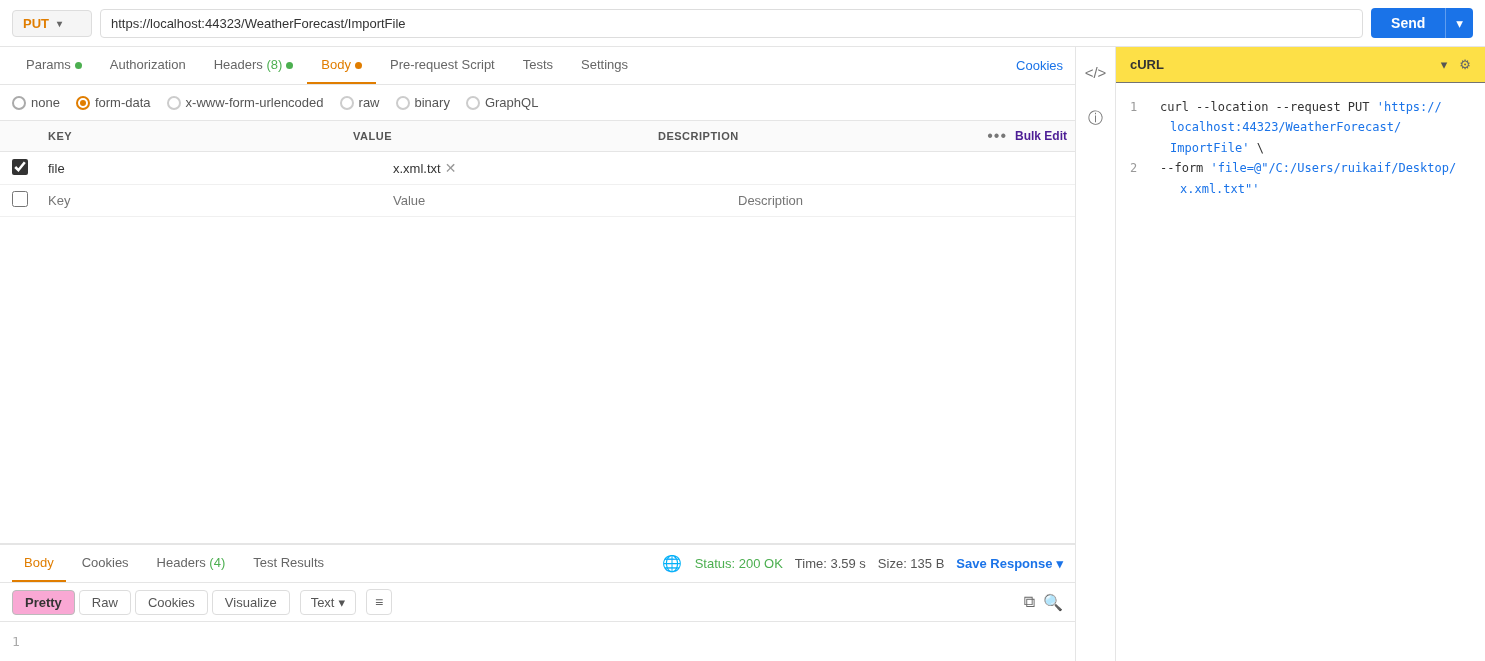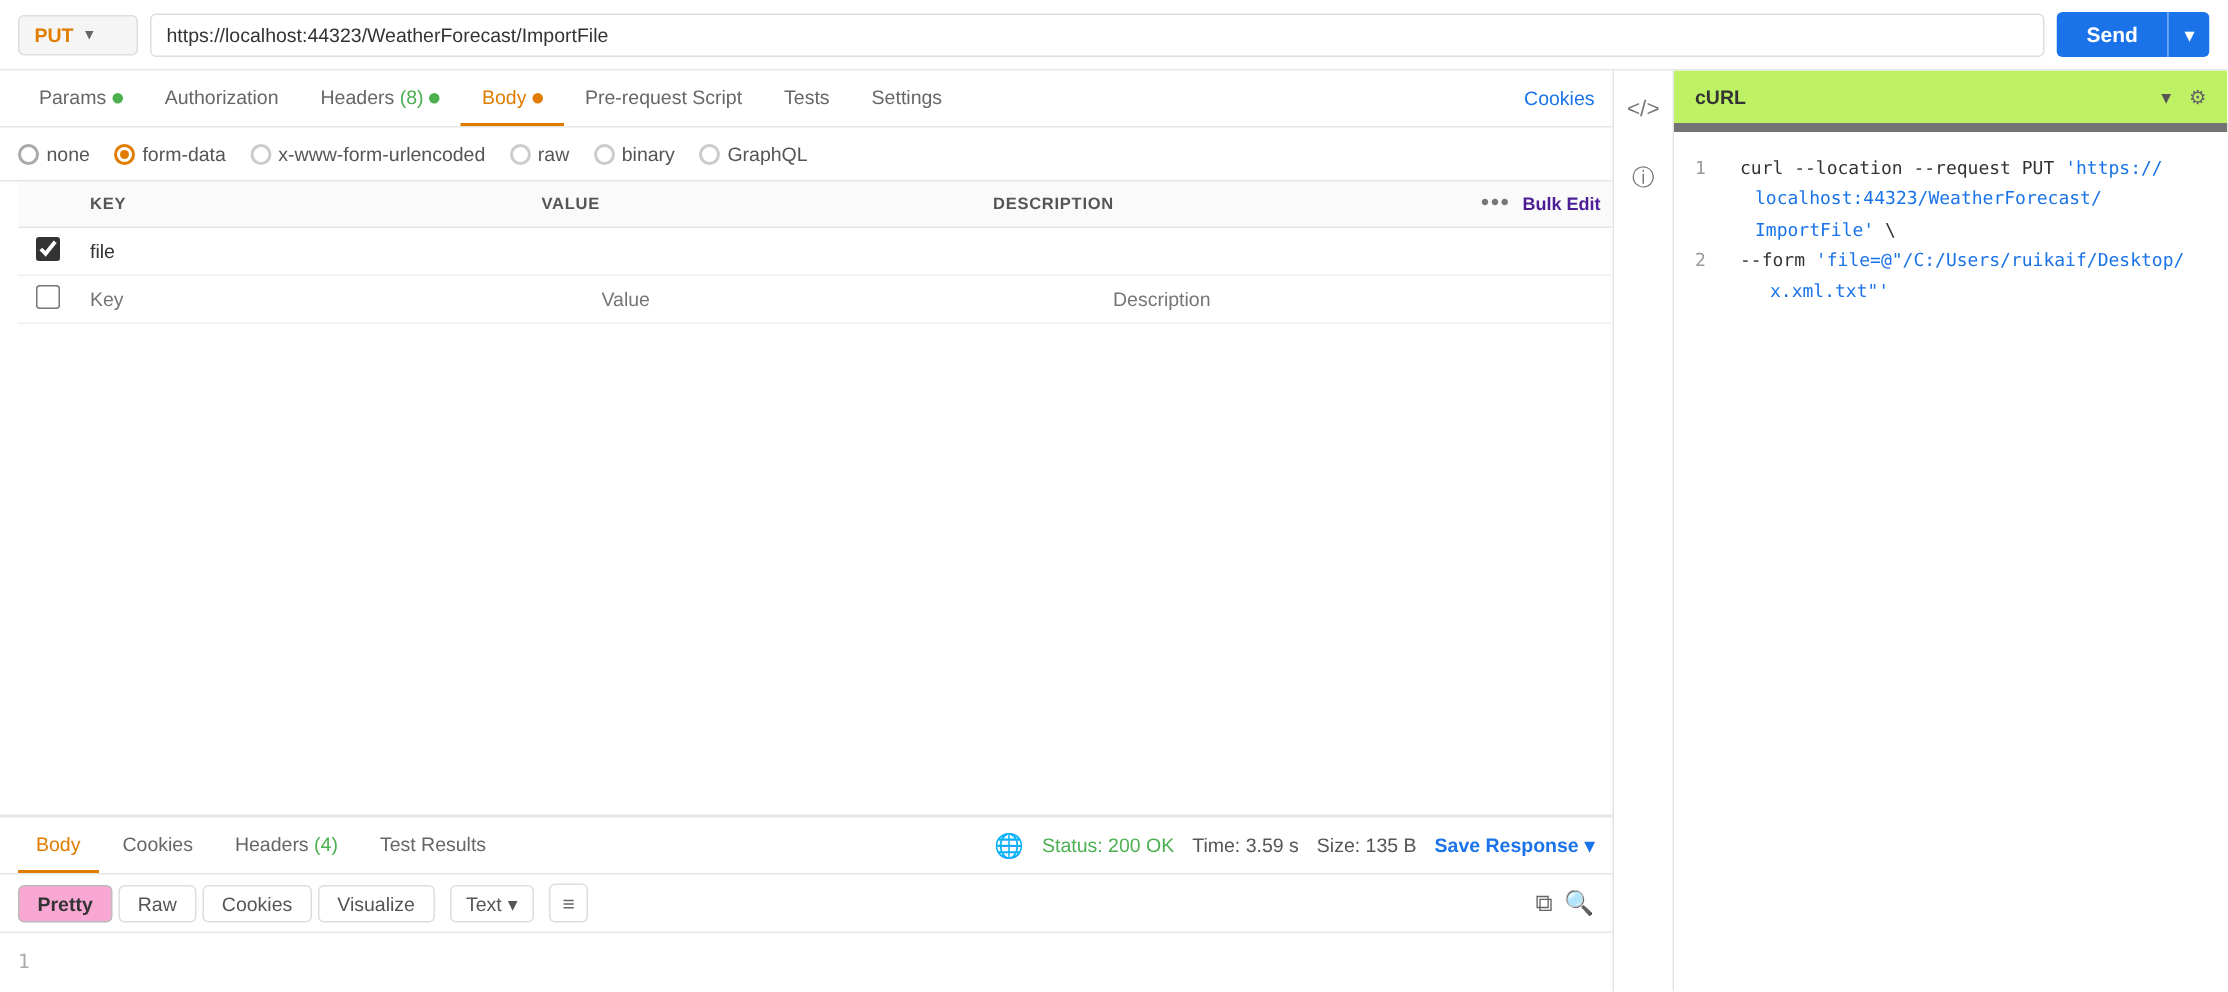--- a/index.html
+++ b/index.html
@@ -32,21 +32,21 @@
 
     
     .body-options { display: flex; align-items: center; gap: 16px; padding: 10px 12px; border-bottom: 1px solid #e5e5e5; }
     .radio-option { display: flex; align-items: center; gap: 5px; cursor: pointer; color: #555; font-size: 13px; }
     .radio-dot { width: 14px; height: 14px; border-radius: 50%; border: 2px solid #ccc; display: flex; align-items: center; justify-content: center; }
     .radio-dot.selected { border-color: #e07d00; }
     .radio-dot.selected::after { content: ''; width: 6px; height: 6px; border-radius: 50%; background: #e07d00; }
     .radio-dot.none-style { border-color: #aaa; }
 
     
-    .table-area { flex: 1; overflow-y: auto; padding-left: 12px; }
+    .table-area { flex: 1; overflow-y: auto; }
     .table-header { display: flex; align-items: center; border-bottom: 1px solid #e5e5e5; padding: 6px 0; background: #fafafa; }
     .table-header .col-check { width: 40px; text-align: center; }
     .table-header .col-key { flex: 1; font-size: 11px; font-weight: 600; color: #555; text-transform: uppercase; letter-spacing: 0.5px; padding: 0 8px; }
     .table-header .col-val { flex: 1; font-size: 11px; font-weight: 600; color: #555; text-transform: uppercase; letter-spacing: 0.5px; padding: 0 8px; }
     .table-header .col-desc { flex: 1; font-size: 11px; font-weight: 600; color: #555; text-transform: uppercase; letter-spacing: 0.5px; padding: 0 8px; }
     .table-header .col-actions { width: 120px; display: flex; align-items: center; justify-content: flex-end; gap: 8px; padding-right: 8px; }
     .bulk-edit-btn { font-size: 12px; font-weight: 600; color: #4c1d95; cursor: pointer; background: none; border: none; }
     .dots-icon { color: #777; cursor: pointer; font-size: 16px; letter-spacing: 1px; }
 
     .table-row { display: flex; align-items: center; border-bottom: 1px solid #f0f0f0; }
@@ -76,21 +76,21 @@
     .format-btn.active { background: #f9a8d4; font-weight: 600; color: #333; border-color: #bbb; }
     .format-type { display: flex; align-items: center; border: 1px solid #ddd; border-radius: 4px; padding: 4px 10px; font-size: 13px; color: #555; cursor: pointer; gap: 4px; margin-left: 6px; }
     .wrap-btn { background: none; border: 1px solid #ddd; border-radius: 4px; padding: 4px 8px; cursor: pointer; color: #666; font-size: 14px; margin-left: 6px; }
     .resp-icons { margin-left: auto; display: flex; gap: 8px; }
     .resp-icon-btn { background: none; border: none; cursor: pointer; color: #666; font-size: 16px; }
 
     .resp-content { flex: 1; padding: 12px; font-family: monospace; font-size: 13px; color: #333; overflow-y: auto; }
     .line-num { color: #aaa; margin-right: 16px; user-select: none; }
 
     
-    .curl-header { display: flex; align-items: center; padding: 10px 14px; border-bottom: 6px solid #737373; background: #bef264; }
+    .curl-header { display: flex; align-items: center; padding: 10px 14px; border-bottom: 1px solid #737373; background: #fde047; }
     .curl-title { font-size: 13px; font-weight: 600; color: #333; flex: 1; }
     .curl-dropdown { display: flex; align-items: center; gap: 4px; color: #555; cursor: pointer; }
     .curl-gear { cursor: pointer; color: #666; }
     .curl-content { padding: 14px; font-family: monospace; font-size: 12px; line-height: 1.7; overflow-y: auto; flex: 1; }
     .curl-line { display: flex; gap: 10px; }
     .curl-ln { color: #999; min-width: 20px; }
     .curl-text { color: #333; }
     .curl-text .cmd { color: #333; margin-top: 16px; }
     .curl-text .str { color: #1a73e8; }
 
@@ -174,20 +174,26 @@
           <button class="bulk-edit-btn">Bulk Edit</button>
         </div>
       </div>
 
       <div class="table-row">
         <div class="col-check">
           <input type="checkbox" class="checkbox-el" checked="" style="">
         </div>
         <div class="col-key">
           <span class="key-text">file</span>
+        </div>
+        <div class="col-val">
+          <span class="val-chip">
+            <span>x.xml.txt</span>
+            <span class="remove">✕</span>
+          </span>
         </div>
         <div class="col-desc">
           <span></span>
         </div>
         <div class="col-actions"></div>
       </div>
 
       <div class="table-row placeholder">
         <div class="col-check">
           <input type="checkbox" class="checkbox-el" style="">

